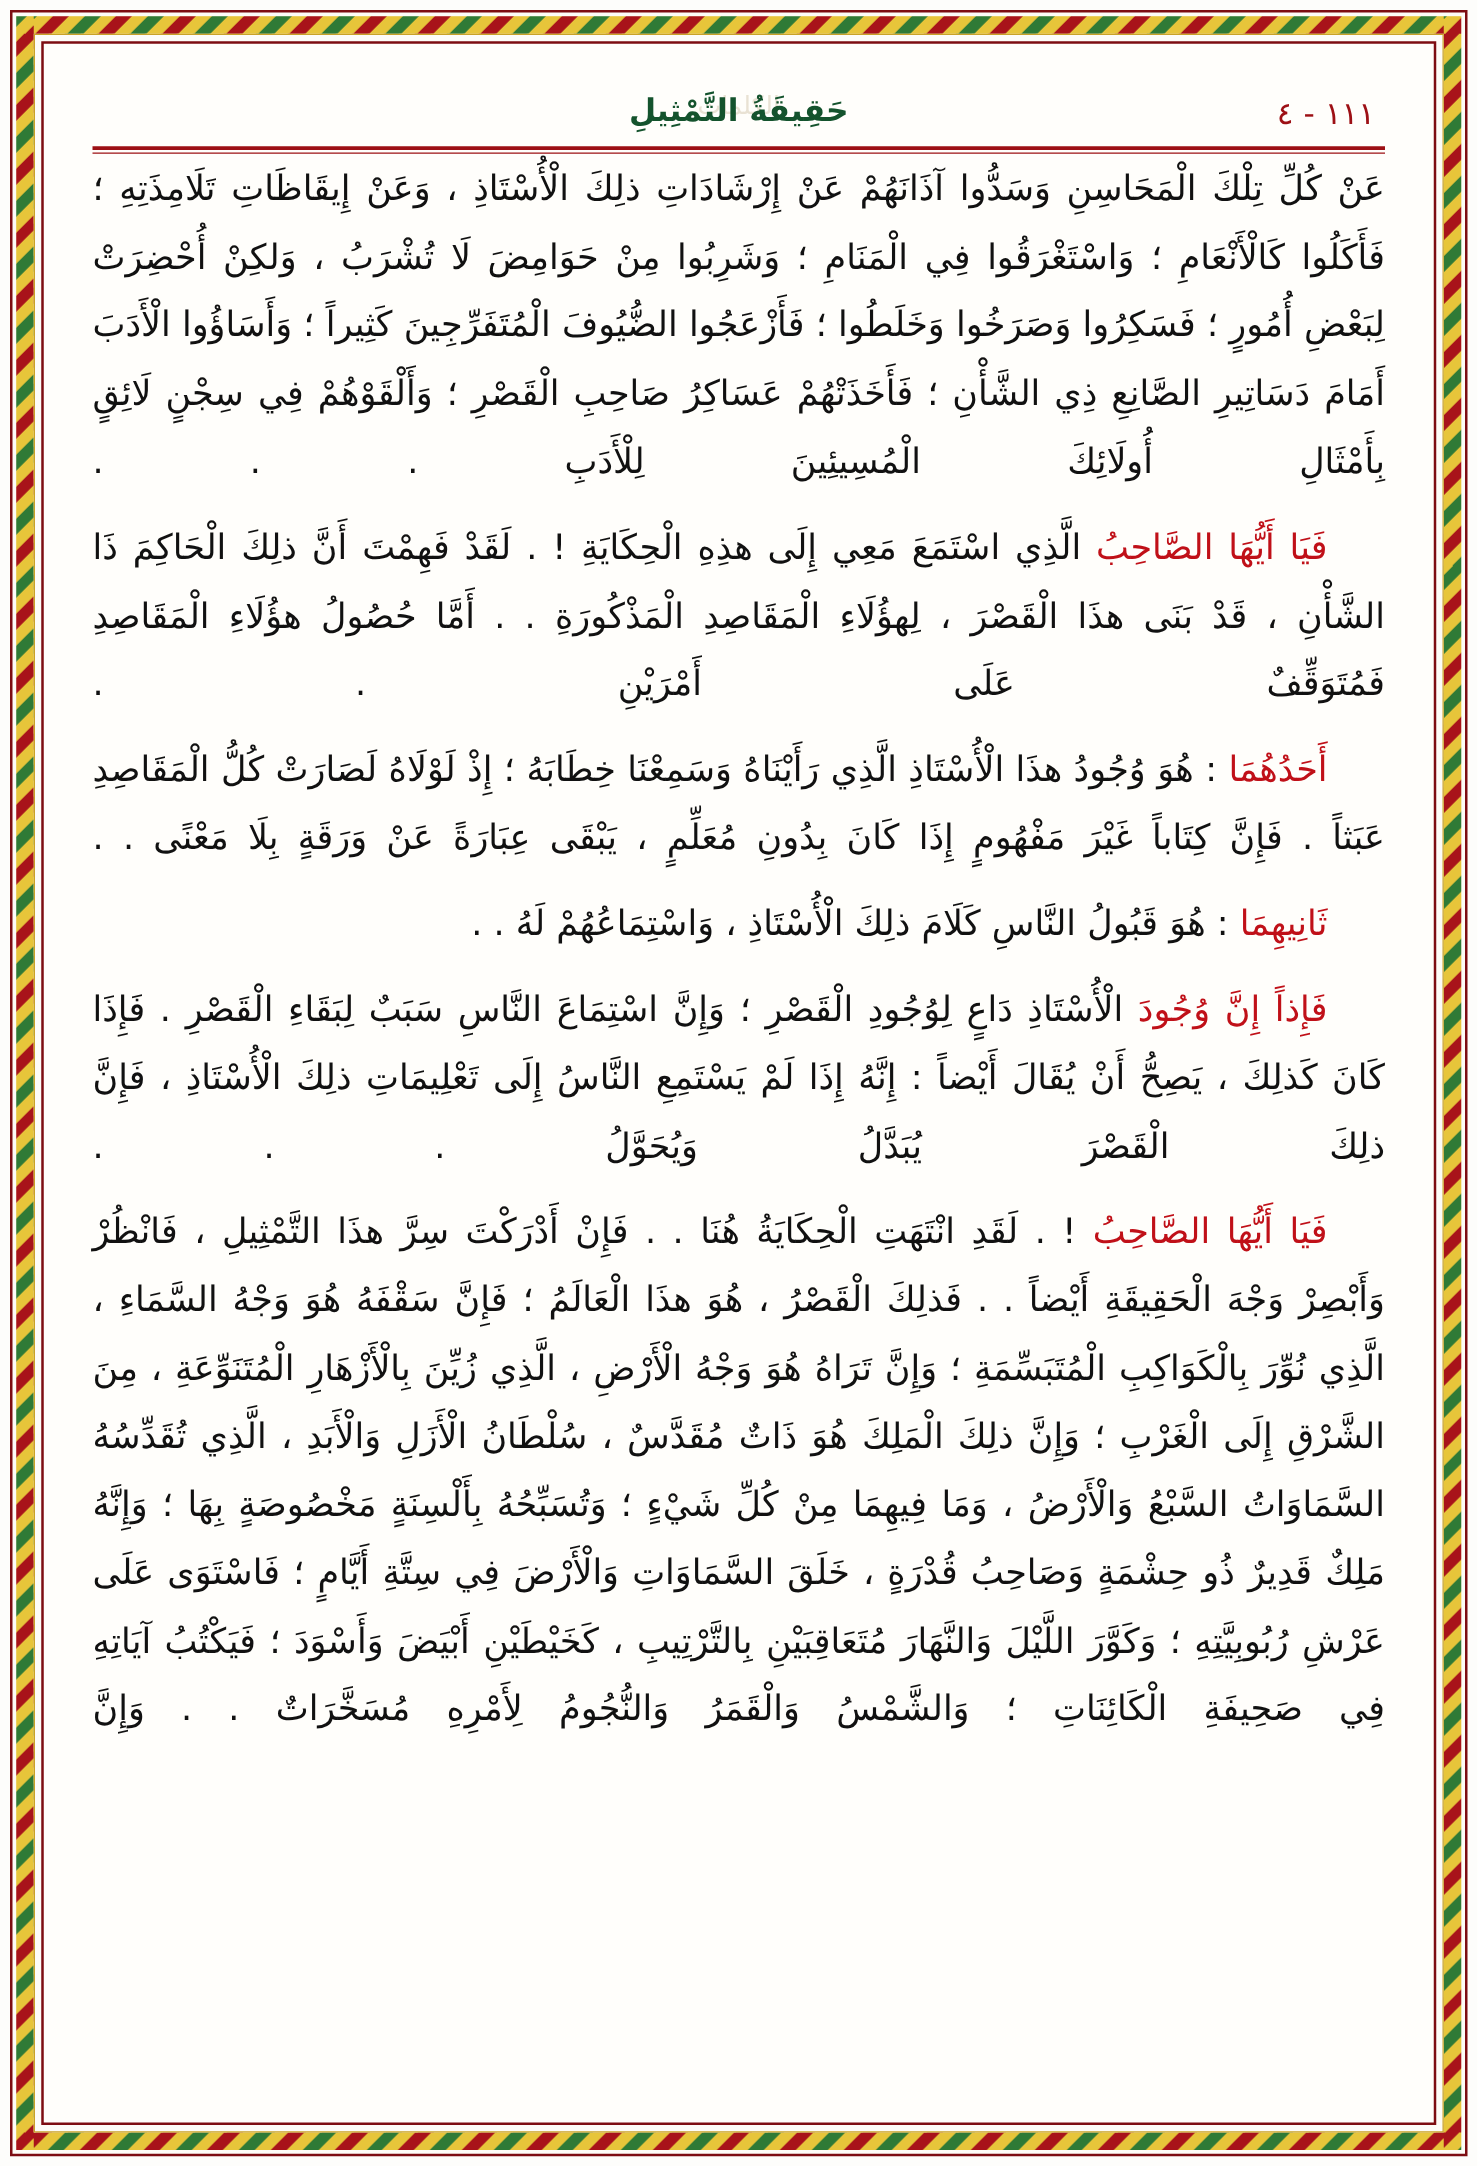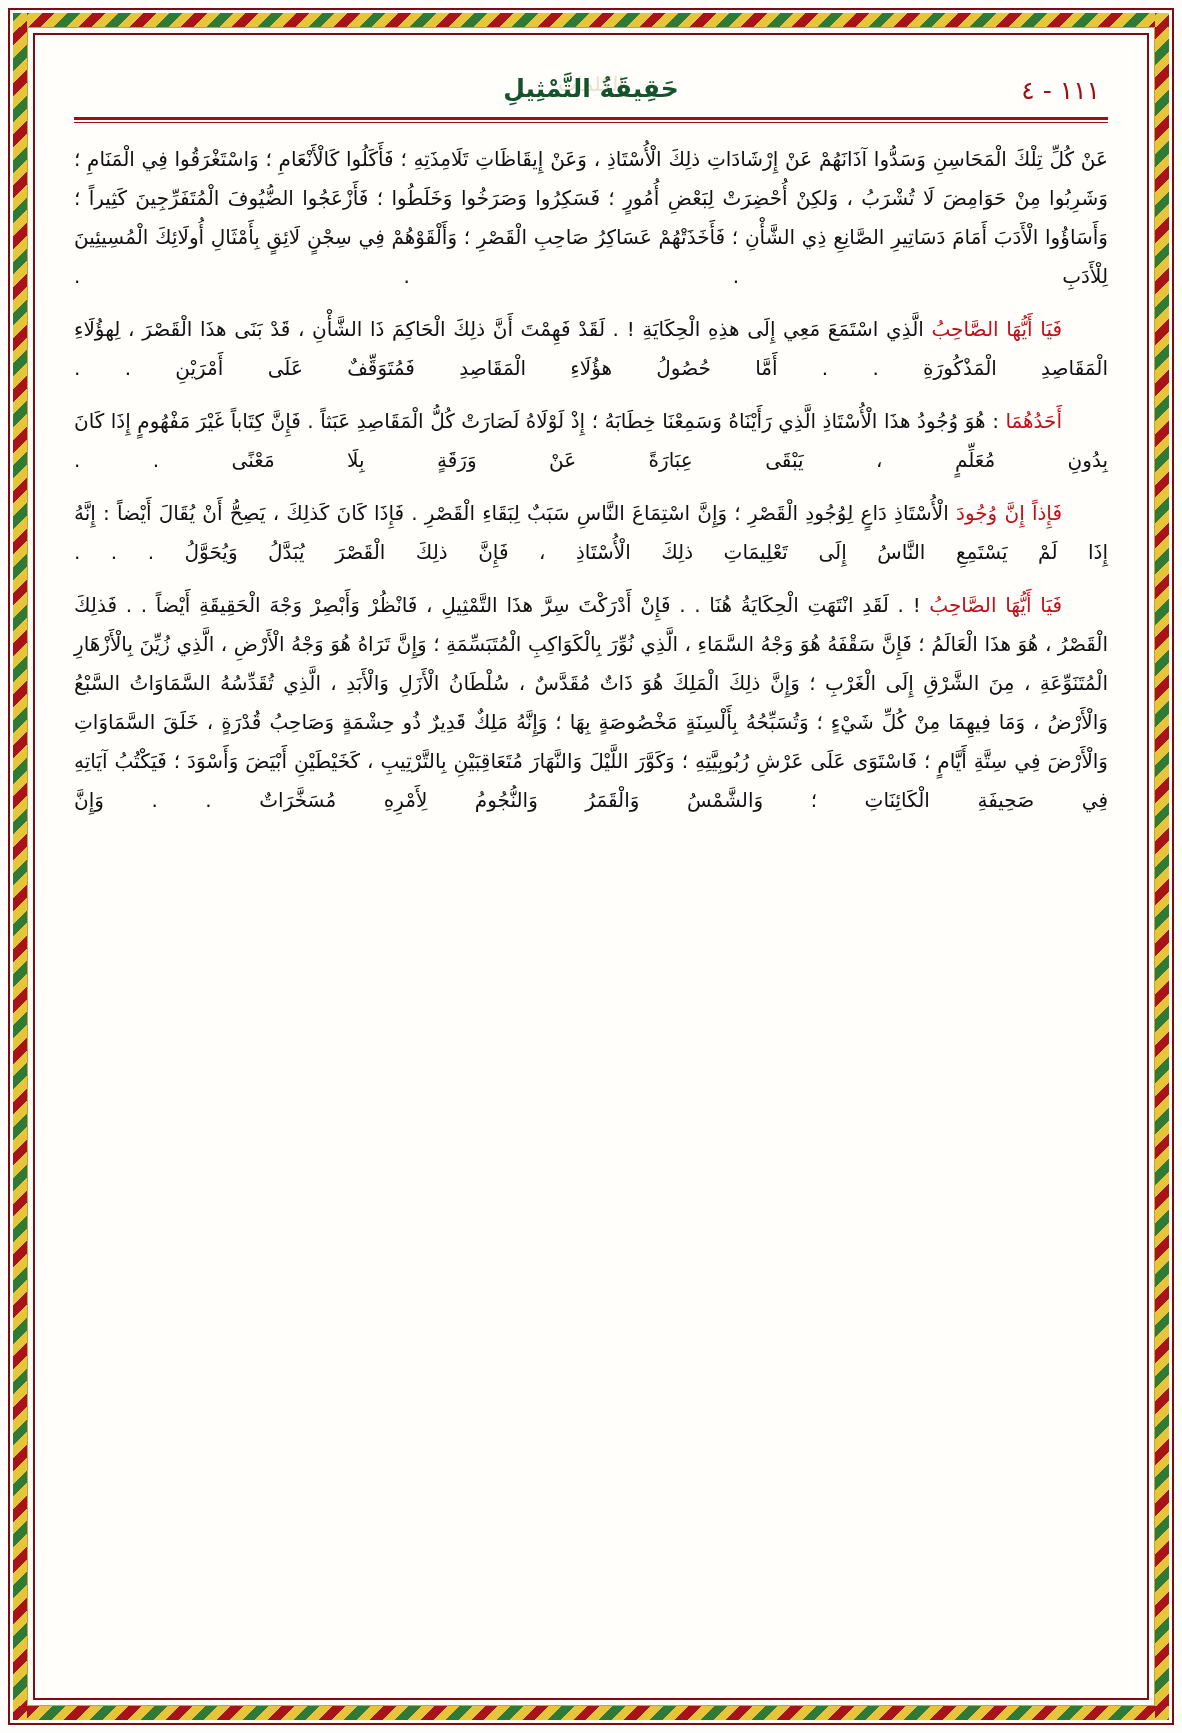--- a/index.html
+++ b/index.html
@@ -112,26 +112,25 @@
     content: "";
     position: absolute;
     left: 0;
     right: 0;
     top: 5px;
     height: 1px;
     background: #9d1015;
   }
 
   .body-text {
-    margin-top: 16px;
     direction: rtl;
     text-align: justify;
     text-align-last: justify;
     color: #111111;
-    font-size: 20px;
+    font-size: 28px;
     line-height: 1.95;
   }
   .para {
     margin: 0 0 14px 0;
     text-indent: 0;
   }
   .para.indent {
     text-indent: 46px;
   }
   .hl {
@@ -161,20 +160,21 @@
     </div>
 
     <div class="body-text">
 
       <p class="para"><span>عَنْ كُلِّ تِلْكَ الْمَحَاسِنِ وَسَدُّوا آذَانَهُمْ عَنْ إِرْشَادَاتِ ذلِكَ الْأُسْتَاذِ ، وَعَنْ إِيقَاظَاتِ تَلَامِذَتِهِ ؛ فَأَكَلُوا كَالْأَنْعَامِ ؛ وَاسْتَغْرَقُوا فِي الْمَنَامِ ؛ وَشَرِبُوا مِنْ حَوَامِضَ لَا تُشْرَبُ ، وَلكِنْ أُحْضِرَتْ لِبَعْضِ أُمُورٍ ؛ فَسَكِرُوا وَصَرَخُوا وَخَلَطُوا ؛ فَأَزْعَجُوا الضُّيُوفَ الْمُتَفَرِّجِينَ كَثِيراً ؛ وَأَسَاؤُوا الْأَدَبَ أَمَامَ دَسَاتِيرِ الصَّانِعِ ذِي الشَّأْنِ ؛ فَأَخَذَتْهُمْ عَسَاكِرُ صَاحِبِ الْقَصْرِ ؛ وَأَلْقَوْهُمْ فِي سِجْنٍ لَائِقٍ بِأَمْثَالِ أُولَائِكَ الْمُسِيئِينَ لِلْأَدَبِ . . .</span></p>
 
       <p class="para indent"><span class="hl">فَيَا أَيُّهَا الصَّاحِبُ</span><span> الَّذِي اسْتَمَعَ مَعِي إِلَى هذِهِ الْحِكَايَةِ ! . لَقَدْ فَهِمْتَ أَنَّ ذلِكَ الْحَاكِمَ ذَا الشَّأْنِ ، قَدْ بَنَى هذَا الْقَصْرَ ، لِهؤُلَاءِ الْمَقَاصِدِ الْمَذْكُورَةِ . . أَمَّا حُصُولُ هؤُلَاءِ الْمَقَاصِدِ فَمُتَوَقِّفٌ عَلَى أَمْرَيْنِ . .</span></p>
 
       <p class="para indent"><span class="hl">أَحَدُهُمَا</span><span> : هُوَ وُجُودُ هذَا الْأُسْتَاذِ الَّذِي رَأَيْنَاهُ وَسَمِعْنَا خِطَابَهُ ؛ إِذْ لَوْلَاهُ لَصَارَتْ كُلُّ الْمَقَاصِدِ عَبَثاً . فَإِنَّ كِتَاباً غَيْرَ مَفْهُومٍ إِذَا كَانَ بِدُونِ مُعَلِّمٍ ، يَبْقَى عِبَارَةً عَنْ وَرَقَةٍ بِلَا مَعْنًى . .</span></p>
 
+      <p class="para indent last-line-left"><span class="hl">ثَانِيهِمَا</span><span> : هُوَ قَبُولُ النَّاسِ كَلَامَ ذلِكَ الْأُسْتَاذِ ، وَاسْتِمَاعُهُمْ لَهُ . .</span></p>
 
       <p class="para indent"><span class="hl">فَإِذاً إِنَّ وُجُودَ</span><span> الْأُسْتَاذِ دَاعٍ لِوُجُودِ الْقَصْرِ ؛ وَإِنَّ اسْتِمَاعَ النَّاسِ سَبَبٌ لِبَقَاءِ الْقَصْرِ . فَإِذَا كَانَ كَذلِكَ ، يَصِحُّ أَنْ يُقَالَ أَيْضاً : إِنَّهُ إِذَا لَمْ يَسْتَمِعِ النَّاسُ إِلَى تَعْلِيمَاتِ ذلِكَ الْأُسْتَاذِ ، فَإِنَّ ذلِكَ الْقَصْرَ يُبَدَّلُ وَيُحَوَّلُ . . .</span></p>
 
       <p class="para indent"><span class="hl">فَيَا أَيُّهَا الصَّاحِبُ</span><span> ! . لَقَدِ انْتَهَتِ الْحِكَايَةُ هُنَا . . فَإِنْ أَدْرَكْتَ سِرَّ هذَا التَّمْثِيلِ ، فَانْظُرْ وَأَبْصِرْ وَجْهَ الْحَقِيقَةِ أَيْضاً . . فَذلِكَ الْقَصْرُ ، هُوَ هذَا الْعَالَمُ ؛ فَإِنَّ سَقْفَهُ هُوَ وَجْهُ السَّمَاءِ ، الَّذِي نُوِّرَ بِالْكَوَاكِبِ الْمُتَبَسِّمَةِ ؛ وَإِنَّ تَرَاهُ هُوَ وَجْهُ الْأَرْضِ ، الَّذِي زُيِّنَ بِالْأَزْهَارِ الْمُتَنَوِّعَةِ ، مِنَ الشَّرْقِ إِلَى الْغَرْبِ ؛ وَإِنَّ ذلِكَ الْمَلِكَ هُوَ ذَاتٌ مُقَدَّسٌ ، سُلْطَانُ الْأَزَلِ وَالْأَبَدِ ، الَّذِي تُقَدِّسُهُ السَّمَاوَاتُ السَّبْعُ وَالْأَرْضُ ، وَمَا فِيهِمَا مِنْ كُلِّ شَيْءٍ ؛ وَتُسَبِّحُهُ بِأَلْسِنَةٍ مَخْصُوصَةٍ بِهَا ؛ وَإِنَّهُ مَلِكٌ قَدِيرٌ ذُو حِشْمَةٍ وَصَاحِبُ قُدْرَةٍ ، خَلَقَ السَّمَاوَاتِ وَالْأَرْضَ فِي سِتَّةِ أَيَّامٍ ؛ فَاسْتَوَى عَلَى عَرْشِ رُبُوبِيَّتِهِ ؛ وَكَوَّرَ اللَّيْلَ وَالنَّهَارَ مُتَعَاقِبَيْنِ بِالتَّرْتِيبِ ، كَخَيْطَيْنِ أَبْيَضَ وَأَسْوَدَ ؛ فَيَكْتُبُ آيَاتِهِ فِي صَحِيفَةِ الْكَائِنَاتِ ؛ وَالشَّمْسُ وَالْقَمَرُ وَالنُّجُومُ لِأَمْرِهِ مُسَخَّرَاتٌ . . وَإِنَّ</span></p>
 
     </div>
   </div>
 </div>
 
 </body></html>

